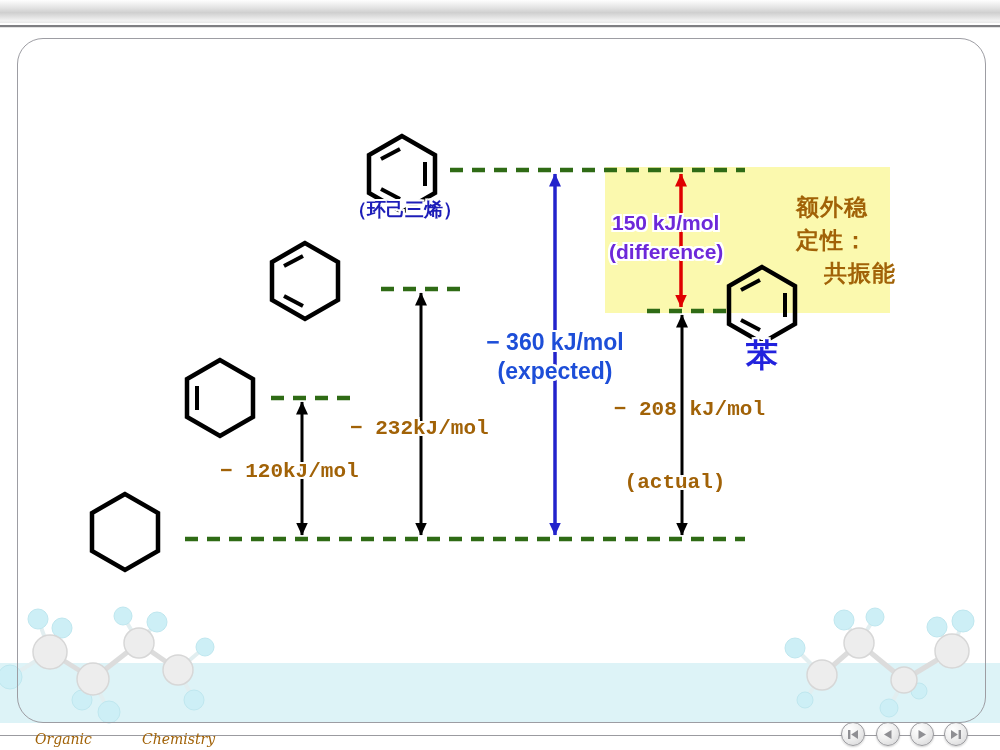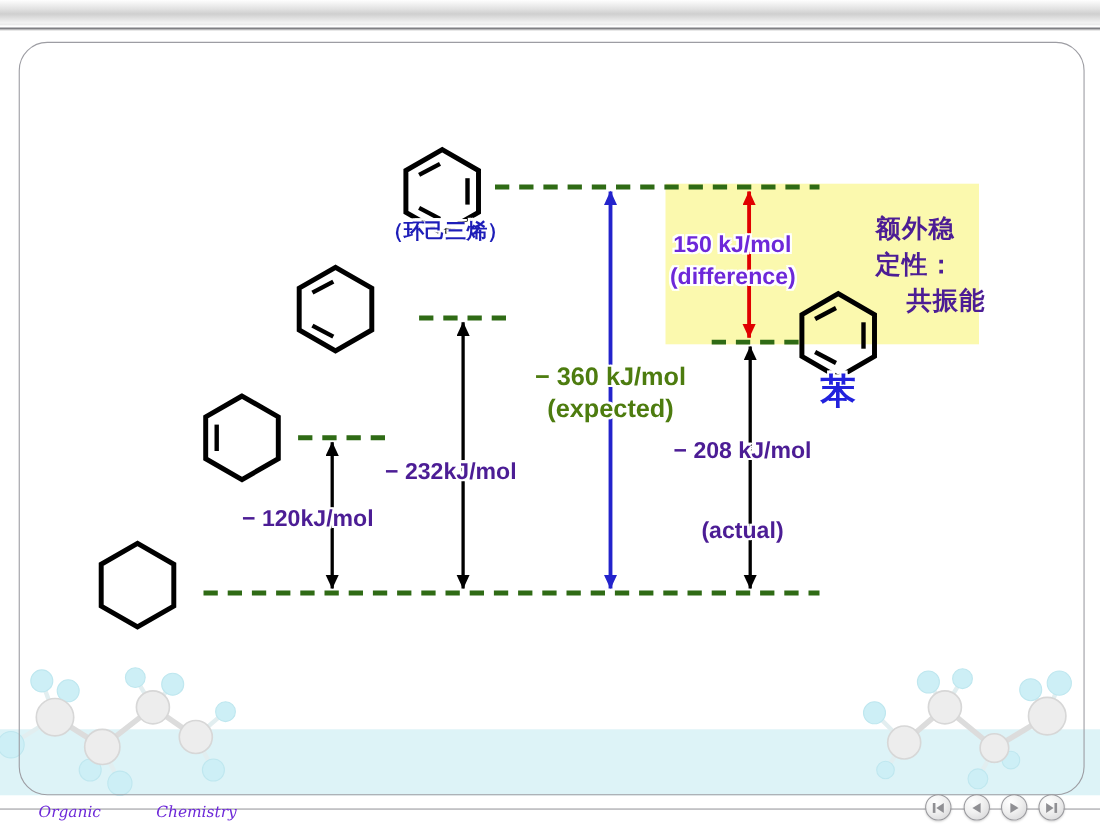--- a/index.html
+++ b/index.html
@@ -25,43 +25,43 @@
 
   .main-frame {
     left:17px; top:38px; width:969px; height:685px;
     border:1.5px solid #9d9da3; border-radius:26px;
     background:transparent; pointer-events:none;
   }
 
   .footer-line { left:0; top:735px; width:1000px; height:1px; background:#9b9ba0; }
   .brand {
     font-family:"DejaVu Serif", serif; font-style:italic;
-    font-size:14px; color:#6d28d9; top:731px;
+    font-size:14px; color:#a16207; top:731px;
   }
 
   .navbtn {
     width:24px; height:24px; border-radius:50%;
     border:1px solid #9a9a9e;
     background:radial-gradient(circle at 35% 28%, #ffffff 0%, #f0f0f0 45%, #d2d2d4 100%);
     box-shadow:0 1px 2px rgba(0,0,0,0.18);
     display:flex; align-items:center; justify-content:center;
     top:722px; cursor:pointer; padding:0;
   }
   .navbtn svg { display:block; }
 
   
   .ybox { left:605px; top:167px; width:285px; height:146px; background:#fbf9ae; }
 
   .lbl { position:absolute; font-weight:bold; white-space:nowrap;
          text-shadow:-2px 0 #fff, 2px 0 #fff, 0 -2px #fff, 0 2px #fff,
                      -2px -2px #fff, 2px 2px #fff, -2px 2px #fff, 2px -2px #fff; }
-  .c-blue { color:#4d7c0f; }
+  .c-blue { color:#1d4ed8; }
   .c-navy { color:#1d1db8; }
   .c-red  { color:#6d28d9; }
-  .c-black{ color:#4c1d95; }
+  .c-black{ color:#a16207;font-family:Liberation Mono, monospace; }
 
   .mol-name { left:335px; top:197px; width:140px; text-align:center; font-size:19px; }
   .diff-l1  { left:612px; top:211px; font-size:21px; }
   .diff-l2  { left:609px; top:240px; font-size:21px; }
   .stab     { left:796px; width:95px; font-size:23px; text-shadow:none; letter-spacing:1px; }
   .exp      { left:455px; width:200px; text-align:center; font-size:23px; }
   .v232     { left:350px; top:399px; font-size:21px;margin-top:18px; }
   .act      { left:585px; width:180px; text-align:center; font-size:21px; }
   .v120     { left:220px; top:460px; font-size:21px;text-align:right; }
   .benzene-zh { left:738px; top:334px; width:48px; text-align:center;
@@ -216,21 +216,21 @@
 
 <div class="lbl stab c-black" style="top:192px;">额外稳</div>
 <div class="lbl stab c-black" style="top:225px;">定性：</div>
 <div class="lbl stab c-black" style="top:258px;margin-left:28px;">共振能</div>
 
 <div class="lbl exp c-blue" style="top:329px;">− 360 kJ/mol</div>
 <div class="lbl exp c-blue" style="top:358px;">(expected)</div>
 
 <div class="lbl v232 c-black">− 232kJ/mol</div>
 
-<div class="lbl act c-black" style="top:398px;">− 208 kJ/mol</div>
+<div class="lbl act c-black" style="top:398px;text-align:right;">− 208 kJ/mol</div>
 <div class="lbl act c-black" style="top:427px;margin-top:44px;">(actual)</div>
 
 <div class="lbl v120 c-black">− 120kJ/mol</div>
 
 <div class="lbl benzene-zh">苯</div>
 
 <div class="abs footer-line"></div>
 <div class="abs brand" style="left:35px;">Organic</div>
 <div class="abs brand" style="left:142px;">Chemistry</div>
 

